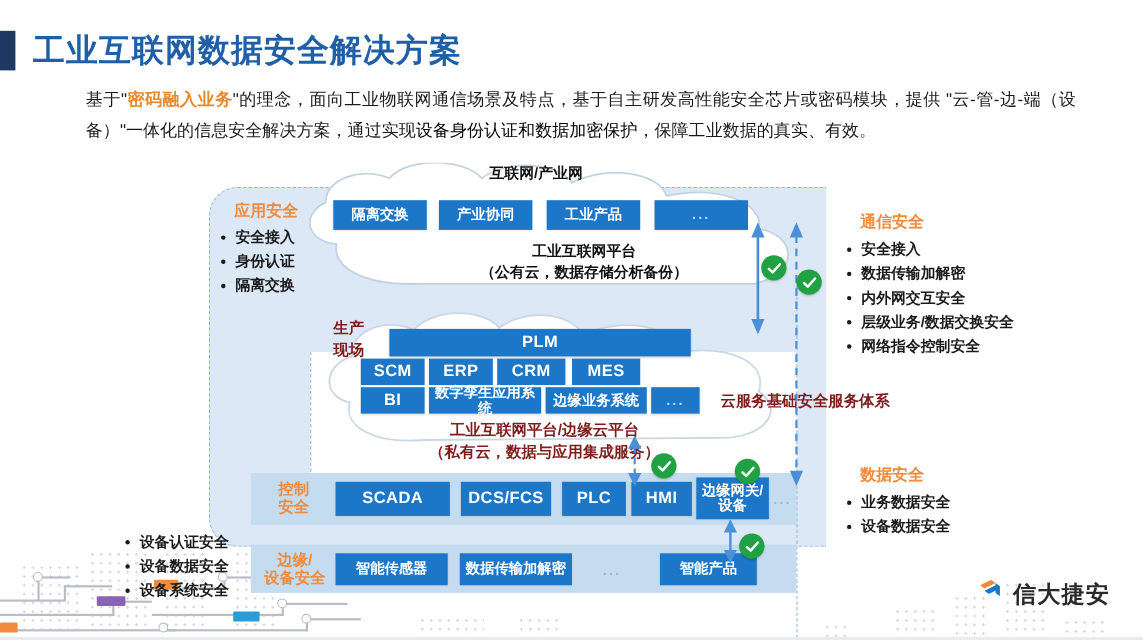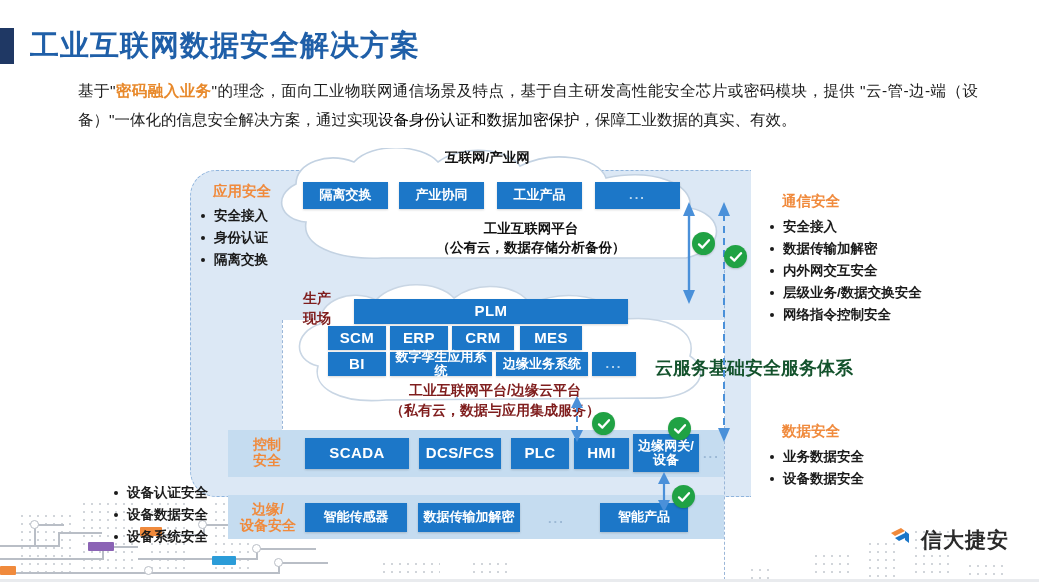--- a/index.html
+++ b/index.html
@@ -97,21 +97,21 @@
 
   .cloud-label{
     position:absolute;font-weight:bold;font-size:13.5px;color:#111;
     text-align:center;line-height:19px;white-space:nowrap;
   }
   .prod-label{
     position:absolute;font-weight:bold;font-size:14px;color:#7f1d1d;
     line-height:20px;text-align:center;
   }
   .svc-label{
-    position:absolute;color:#14532d;font-weight:bold;font-size:18px;
+    position:absolute;color:#7f1d1d;font-weight:bold;font-size:14px;
     white-space:nowrap;
     font-family:Liberation Serif, serif;
   }
 
   
   .arrow{position:absolute;}
   .check{
     position:absolute;width:23px;height:23px;border-radius:50%;
     background:#20A244;display:flex;align-items:center;justify-content:center;
     box-shadow:0 1px 2px rgba(0,0,0,.2);

